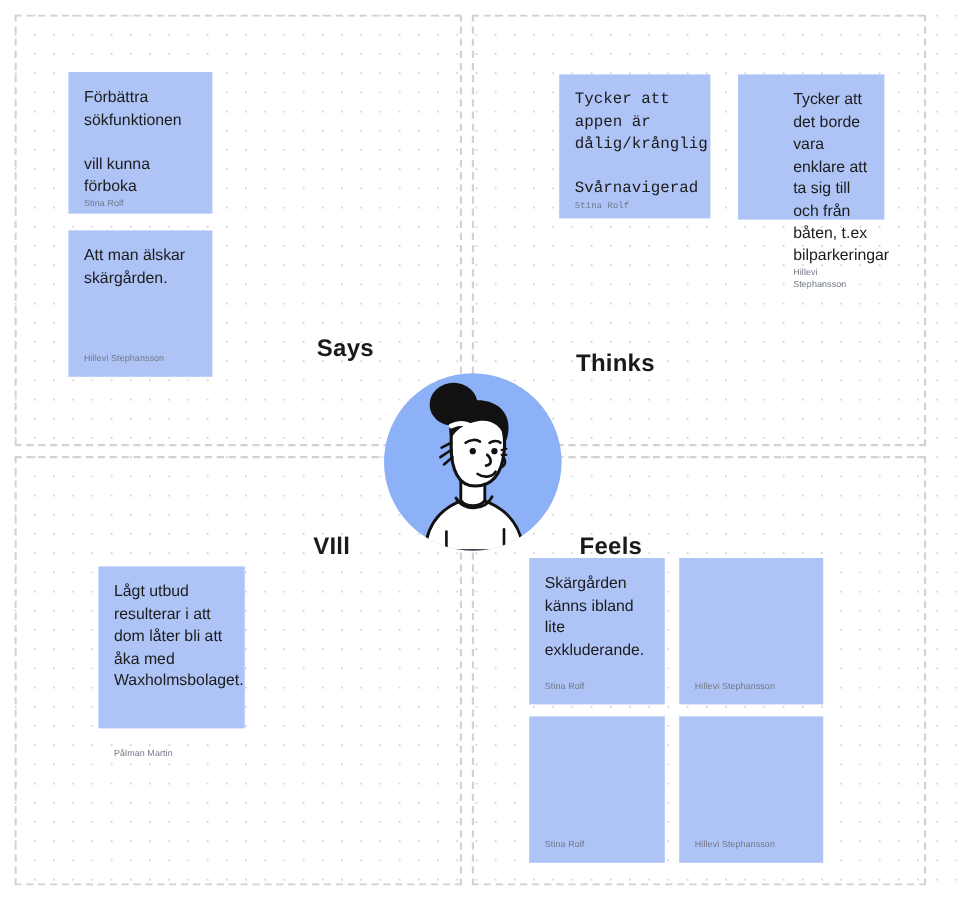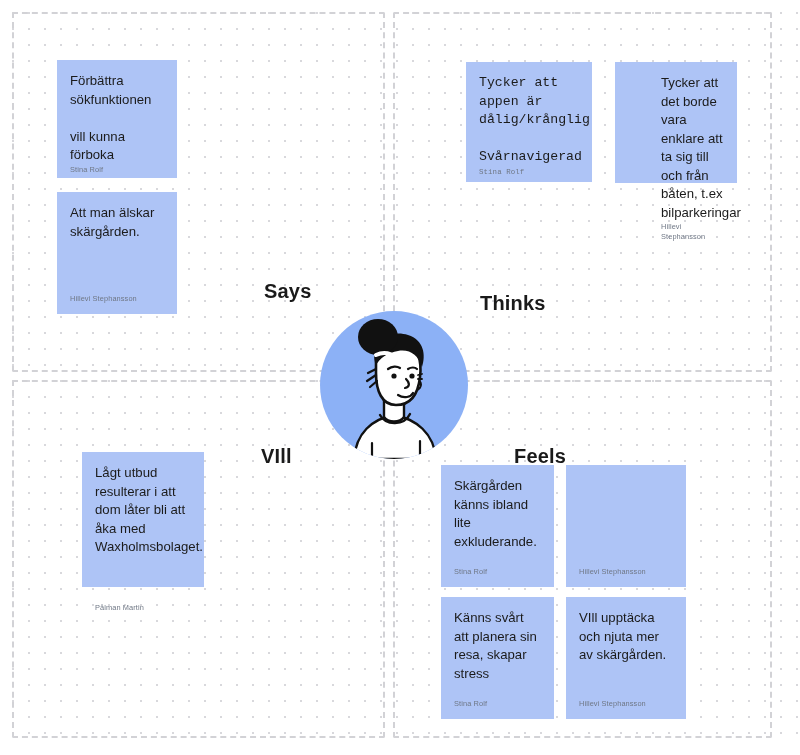--- a/index.html
+++ b/index.html
@@ -40,21 +40,21 @@
     position: absolute;
     font-size: 20px;
     font-weight: bold;
     color: #1a1a1a;
     letter-spacing: 0.2px;
     white-space: nowrap;
   }
   .t-says   { left: 264px; top: 280px; }
   .t-thinks { left: 480px; top: 292px; }
   .t-does   { left: 261px; top: 445px; }
-  .t-feels  { left: 483px; top: 445px; margin-left: 31px; }
+  .t-feels  { left: 483px; top: 445px; }
 
   
   .avatar-wrap {
     position: absolute;
     left: 320px;
     top: 311px;
     width: 148px;
     height: 148px;
     border-radius: 50%;
     background: #8cb1f6;
@@ -86,21 +86,21 @@
     letter-spacing: 0.1px;
   }
 
   
   .n-says-1  { left: 57px;  top: 60px;  width: 120px; height: 118px; }
   .n-says-2  { left: 57px;  top: 192px; width: 120px; height: 122px; }
 
   .n-thinks-1 { left: 466px; top: 62px;  width: 126px; height: 120px; font-family: Liberation Mono, monospace; }
   .n-thinks-2 { left: 615px; top: 62px;  width: 122px; height: 121px; padding-left: 46px; }
 
-  .n-does-1   { left: 82px;  top: 452px; width: 122px; height: 135px; gap: 46px; }
+  .n-does-1   { left: 82px;  top: 472px; width: 122px; height: 135px; gap: 46px; }
 
   .n-feels-1  { left: 441px; top: 465px; width: 113px; height: 122px; }
   .n-feels-2  { left: 566px; top: 465px; width: 120px; height: 122px; }
   .n-feels-3  { left: 441px; top: 597px; width: 113px; height: 122px; }
   .n-feels-4  { left: 566px; top: 597px; width: 120px; height: 122px; }
 </style>
 </head>
 <body>
 
 <div id="board">
@@ -138,25 +138,23 @@
   </div>
 
   <div class="note n-feels-1">
     <div class="note-body">Skärgården känns ibland lite exkluderande.</div>
     <div class="note-author">Stina Rolf</div>
   </div>
   <div class="note n-feels-2">
     <div class="note-author">Hillevi Stephansson</div>
   </div>
   <div class="note n-feels-3">
-    <div class="note-body">Känns svårt att planera sin resa, skapar stress</div>
     <div class="note-author">Stina Rolf</div>
   </div>
   <div class="note n-feels-4">
-    <div class="note-body">VIll upptäcka och njuta mer av skärgården.</div>
     <div class="note-author">Hillevi Stephansson</div>
   </div>
 
   <div class="q-title t-says">Says</div>
   <div class="q-title t-thinks">Thinks</div>
   <div class="q-title t-does">VIll</div>
   <div class="q-title t-feels">Feels</div>
 
   <div class="avatar-wrap">
     <svg viewBox="0 0 148 148" xmlns="http://www.w3.org/2000/svg">

